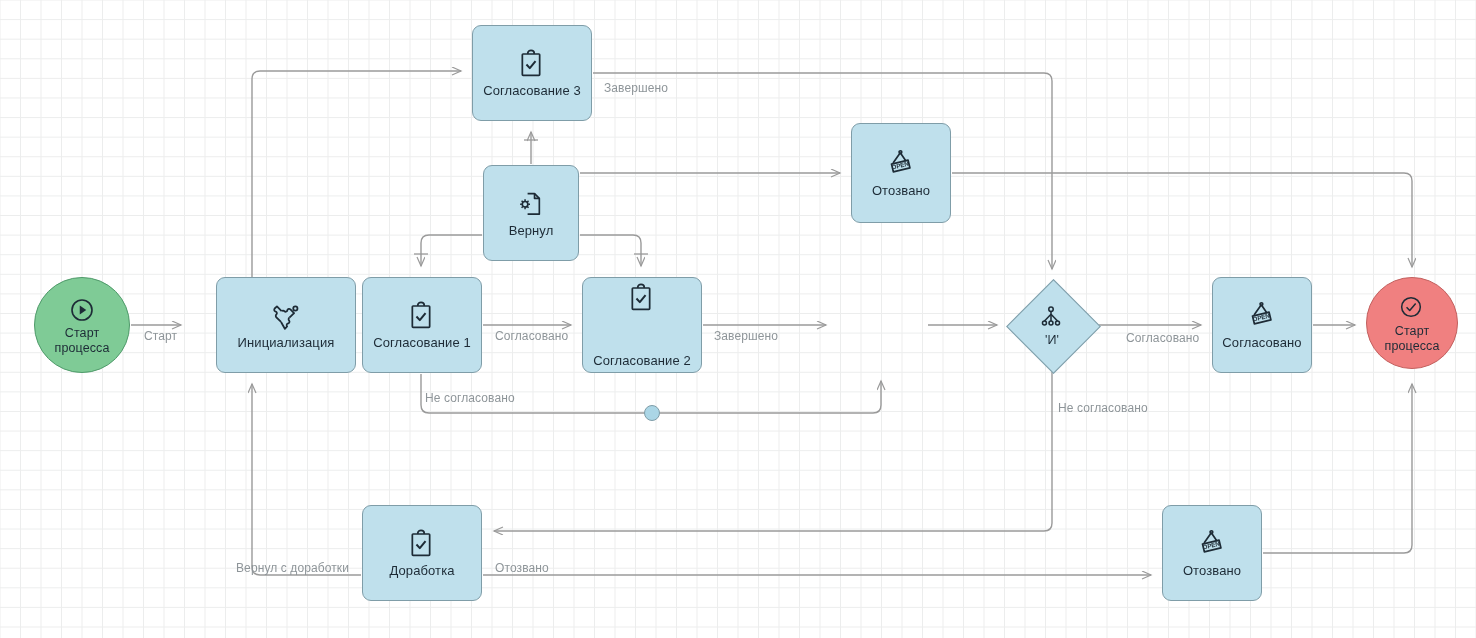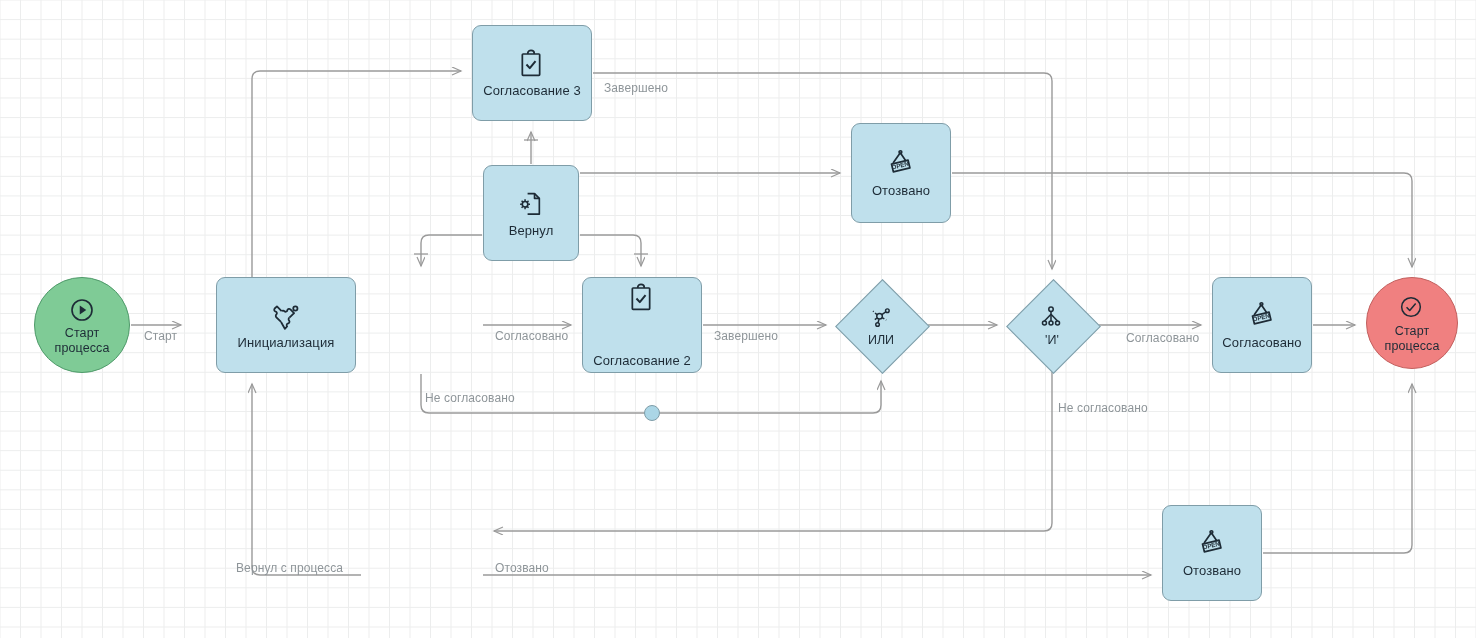--- a/index.html
+++ b/index.html
@@ -119,21 +119,21 @@
 
   <div class="waypoint" style="left:644px;top:405px;"></div>
 
   <div class="elabel" style="left:144px;top:329px;">Старт</div>
   <div class="elabel" style="left:495px;top:329px;">Согласовано</div>
   <div class="elabel" style="left:714px;top:329px;">Завершено</div>
   <div class="elabel" style="left:604px;top:81px;">Завершено</div>
   <div class="elabel" style="left:1126px;top:331px;">Согласовано</div>
   <div class="elabel" style="left:425px;top:391px;">Не согласовано</div>
   <div class="elabel" style="left:1058px;top:401px;">Не согласовано</div>
-  <div class="elabel" style="left:236px;top:561px;">Вернул с процесса</div>
+  <div class="elabel" style="left:236px;top:561px;">Вернул с доработки</div>
   <div class="elabel" style="left:495px;top:561px;">Отозвано</div>
 
   <div class="node evt start" style="left:34px;top:277px;width:96px;height:96px;">
     <span class="glyph">
       <svg viewBox="0 0 24 24" width="30" height="30" fill="none" stroke="#1d2b36" stroke-width="1.3">
         <circle cx="12" cy="12" r="8"></circle>
         <path d="M10.2,8.4 L15.4,12 L10.2,15.6 Z" fill="#1d2b36" stroke="none"></path>
       </svg>
     </span>
     <span class="lbl">
@@ -147,20 +147,30 @@
       <svg viewBox="0 0 24 24" width="34" height="34" fill="none" stroke="#1d2b36" stroke-width="1.25" stroke-linejoin="round">
         <path d="M8.5,15.5 L5.2,12.2 a1.4,1.4 0 0 1 0.1,-2.1 a1.3,1.3 0 0 0 -1.0,-2.1 a1.35,1.35 0 0 1 -0.3,-2.0 L5.6,4.5 L8.9,7.8"></path>
         <path d="M8.9,7.8 a1.35,1.35 0 0 1 2.0,0.2 a1.3,1.3 0 0 0 2.1,-1.0 a1.35,1.35 0 0 1 2.1,-0.4 l2.6,2.6 -3.3,3.3"></path>
         <path d="M14.4,12.5 a1.3,1.3 0 0 0 -0.2,2.0 a1.3,1.3 0 0 1 -1.0,2.1 a1.35,1.35 0 0 0 -0.4,2.1 l-1.6,1.6 -2.7,-4.8"></path>
         <circle cx="18.6" cy="6.0" r="1.5"></circle>
       </svg>
     </span>
     <span class="lbl">Инициализация</span>
   </div>
 
+  <div class="node task" style="left:362px;top:277px;width:120px;height:96px;">
+    <span class="glyph">
+      <svg viewBox="0 0 24 24" width="32" height="32" fill="none" stroke="#1d2b36" stroke-width="1.3" stroke-linejoin="round">
+        <rect x="5.5" y="4.5" width="13" height="16" rx="0.6"></rect>
+        <path d="M9.6,4.5 v-0.7 a2.4,2.1 0 0 1 4.8,0 v0.7"></path>
+        <path d="M8.6,12.4 l2.5,2.7 4.3,-5.2" stroke-width="1.5"></path>
+      </svg>
+    </span>
+    <span class="lbl">Согласование 1</span>
+  </div>
 
   <div class="node task" style="left:582px;top:277px;width:120px;height:96px;gap:36px;">
     <span class="glyph">
       <svg viewBox="0 0 24 24" width="32" height="32" fill="none" stroke="#1d2b36" stroke-width="1.3" stroke-linejoin="round">
         <rect x="5.5" y="4.5" width="13" height="16" rx="0.6"></rect>
         <path d="M9.6,4.5 v-0.7 a2.4,2.1 0 0 1 4.8,0 v0.7"></path>
         <path d="M8.6,12.4 l2.5,2.7 4.3,-5.2" stroke-width="1.5"></path>
       </svg>
     </span>
     <span class="lbl">Согласование 2</span>
@@ -184,38 +194,20 @@
         <path d="M15.4,4.2 v3.6 h3.6"></path>
         <circle cx="8.3" cy="12.2" r="2.1"></circle>
         <path d="M8.3,8.5 v1.3 M8.3,14.6 v1.3 M4.6,12.2 h1.3 M10.7,12.2 h1.3
                  M5.7,9.6 l0.95,0.95 M9.95,13.85 l0.95,0.95
                  M10.9,9.6 l-0.95,0.95 M6.65,13.85 l-0.95,0.95" stroke-width="1.15"></path>
       </svg>
     </span>
     <span class="lbl">Вернул</span>
   </div>
 
-  <div class="node gw" style="left:835px;top:279px;">
-    <div class="dia"></div>
-    <div class="inner">
-      <span class="glyph">
-        <svg viewBox="0 0 24 24" width="28" height="28" fill="none" stroke="#1d2b36" stroke-width="1.25">
-          <circle cx="11.6" cy="11.4" r="2.4"></circle>
-          <circle cx="18.3" cy="6.6" r="1.55"></circle>
-          <circle cx="9.9" cy="18.4" r="1.55"></circle>
-          <path d="M13.6,9.9 L16.9,7.6"></path>
-          <path d="M11.2,13.8 L10.3,16.9"></path>
-          <path d="M9.4,10.0 L6.0,7.0" stroke-dasharray="2.2 1.6"></path>
-          <path d="M13.8,12.6 L17.4,14.7" stroke-dasharray="2.2 1.6"></path>
-          <path d="M9.3,12.9 L6.6,15.0" stroke-dasharray="2.2 1.6"></path>
-        </svg>
-      </span>
-      <span class="lbl">ИЛИ</span>
-    </div>
-  </div>
 
   <div class="node gw" style="left:1006px;top:279px;">
     <div class="dia"></div>
     <div class="inner">
       <span class="glyph">
         <svg viewBox="0 0 24 24" width="28" height="28" fill="none" stroke="#1d2b36" stroke-width="1.3">
           <circle cx="12" cy="5.4" r="1.9"></circle>
           <circle cx="6.4" cy="17.2" r="1.7"></circle>
           <circle cx="12" cy="17.2" r="1.7"></circle>
           <circle cx="17.6" cy="17.2" r="1.7"></circle>
@@ -258,20 +250,30 @@
         <circle cx="12" cy="12" r="8"></circle>
         <path d="M8.2,12.2 L10.9,15.0 L16.0,9.0"></path>
       </svg>
     </span>
     <span class="lbl">
       <span>Старт</span><br>
       <span>процесса</span>
     </span>
   </div>
 
+  <div class="node task" style="left:362px;top:505px;width:120px;height:96px;">
+    <span class="glyph">
+      <svg viewBox="0 0 24 24" width="32" height="32" fill="none" stroke="#1d2b36" stroke-width="1.3" stroke-linejoin="round">
+        <rect x="5.5" y="4.5" width="13" height="16" rx="0.6"></rect>
+        <path d="M9.6,4.5 v-0.7 a2.4,2.1 0 0 1 4.8,0 v0.7"></path>
+        <path d="M8.6,12.4 l2.5,2.7 4.3,-5.2" stroke-width="1.5"></path>
+      </svg>
+    </span>
+    <span class="lbl">Доработка</span>
+  </div>
 
   <div class="node task" style="left:1162px;top:505px;width:100px;height:96px;">
     <span class="glyph">
       <svg viewBox="0 0 24 24" width="34" height="34" fill="none" stroke="#1d2b36" stroke-width="1.2" stroke-linejoin="round">
         <path d="M11.5,3.4 L6.4,10.6 M11.5,3.4 L15.6,9.3"></path>
         <circle cx="11.6" cy="2.9" r="0.95"></circle>
         <path d="M5.3,11.4 L17.0,8.6 L18.3,14.0 L6.6,16.8 Z"></path>
         <text x="11.6" y="13.8" font-family="'Liberation Sans',sans-serif" font-size="4.3" font-weight="bold" fill="#1d2b36" stroke="none" text-anchor="middle" transform="rotate(-13 11.6 13.0)">OPEN</text>
       </svg>
     </span>

